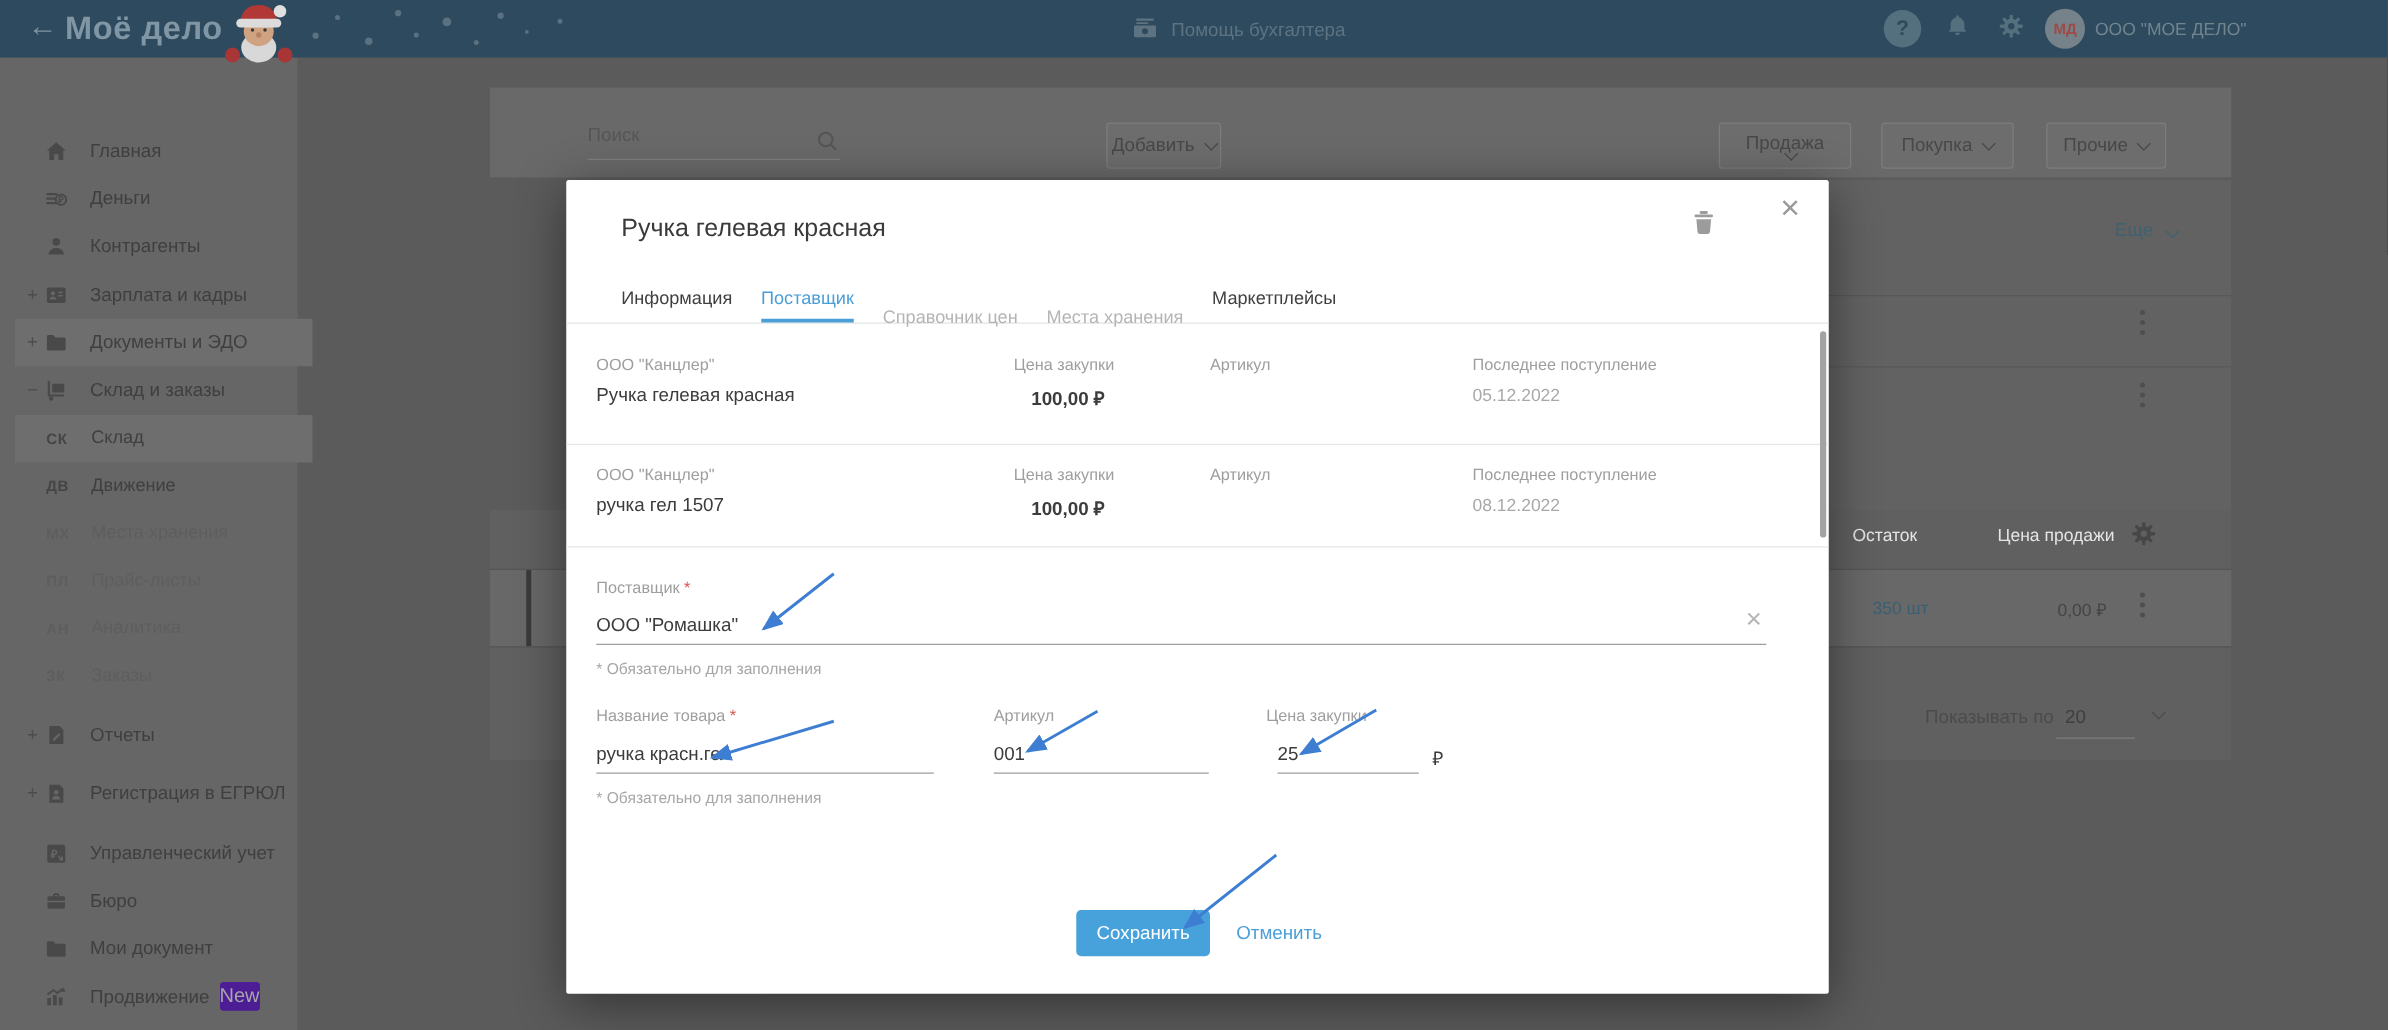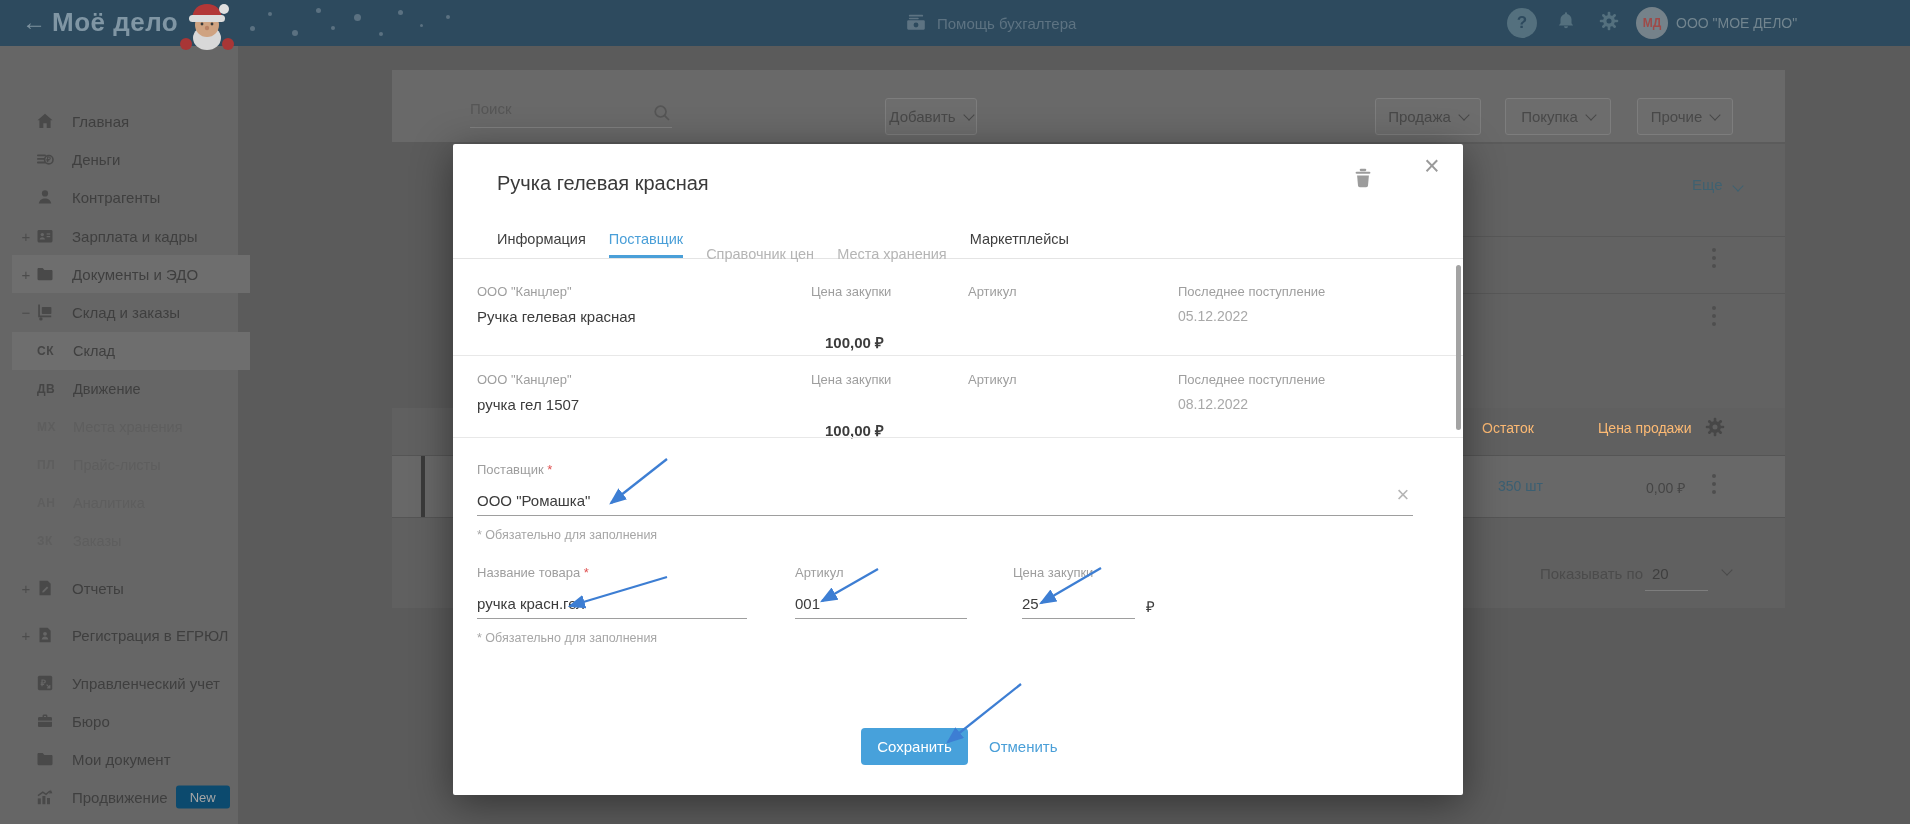--- a/index.html
+++ b/index.html
@@ -22,21 +22,21 @@
   
   .sidebar{position:absolute;left:0;top:46px;width:238px;bottom:0;background:#666666;z-index:10;}
   .sb-item{position:absolute;left:12px;width:238px;height:38px;cursor:pointer;}
   .sb-item.hl{background:#6e6e6e;}
   .sb-expand{position:absolute;left:8px;top:50%;transform:translateY(-50%);color:#4c4c4c;font-size:15px;width:12px;text-align:center;}
   .sb-icon{position:absolute;left:23px;top:50%;transform:translateY(-50%);width:20px;height:20px;}
   .sb-label{position:absolute;left:60px;top:50%;transform:translateY(-50%);color:#3f3f3f;font-size:15px;width:168px;line-height:19px;}
   .sb-abbr{position:absolute;left:25px;top:50%;transform:translateY(-50%);font-size:12px;font-weight:bold;color:#454545;letter-spacing:.5px;}
   .sb-sub .sb-label{left:61px;font-size:14.5px;}
   .sb-dis .sb-abbr,.sb-dis .sb-label{color:#5e5e5e;}
-  .badge-new{display:inline-block;margin-left:8px;background:#0c4a6e;color:#a6a6a6;font-size:13px;padding:2px 14px;border-radius:3px;vertical-align:1px;}
+  .badge-new{display:inline-block;margin-left:8px;background:#4c1d95;color:#a6a6a6;font-size:16px;padding:2px 0;border-radius:3px;vertical-align:1px;}
 
   
   .panel{position:absolute;background:#696969;}
   .ghost-btn{position:absolute;height:37px;border:1px solid #7d7d7d;border-radius:3px;background:#6d6d6d;
              display:flex;align-items:center;justify-content:center;color:#484848;font-size:15px;cursor:pointer;box-sizing:border-box;}
   .chev{display:inline-block;width:7px;height:7px;border-right:1.8px solid currentColor;border-bottom:1.8px solid currentColor;
         transform:rotate(45deg);margin-left:9px;margin-top:-4px;}
   .search-input{position:absolute;left:470px;top:100px;width:180px;background:transparent;border:none;outline:none;
         border-bottom:0 solid transparent;font-size:15px;color:#3f3f3f;font-family:"Liberation Sans",sans-serif;padding:0 0 9px 0;}
   .search-input::placeholder{color:#565656;}
@@ -53,37 +53,37 @@
            font-size:27px;color:#9a9a9a;cursor:pointer;}
   .m-trash{position:absolute;left:898px;top:22px;width:24px;height:24px;cursor:pointer;}
   .tabbar{position:absolute;left:0;top:80px;width:1010px;height:34px;border-bottom:1px solid #e4e4e4;}
   .tabs{position:absolute;left:44px;top:0;display:flex;gap:23px;height:34px;}
   .tab{font-size:14.5px;color:#3f3f3f;line-height:30px;height:31px;cursor:pointer;white-space:nowrap;}
   .tab.active{color:#4a9fd8;border-bottom:3px solid #4a9fd8;}
   .tab.dis{color:#b5b5b5;margin-top:15px;}
   .srow{position:absolute;left:0;width:1010px;cursor:pointer;}
   .s-lab{position:absolute;font-size:13px;color:#9e9e9e;white-space:nowrap;}
   .s-val{position:absolute;font-size:15px;color:#3c3c3c;white-space:nowrap;}
-  .s-price{font-weight:bold;margin-top:24px;}
+  .s-price{font-weight:bold;}
   .m-div{position:absolute;left:0;width:1010px;height:1px;background:#e8e8e8;}
   .scrollthumb{position:absolute;left:1003px;top:121px;width:5px;height:165px;background:#a3a3a3;border-radius:3px;}
   .f-lab{position:absolute;font-size:13px;color:#9e9e9e;white-space:nowrap;}
   .req{color:#e05252;}
   .f-input{position:absolute;background:transparent;border:none;outline:none;border-bottom:1px solid #9e9e9e;
            font-size:15px;color:#3c3c3c;font-family:"Liberation Sans",sans-serif;padding:0 0 6px 0;}
   .f-hint{position:absolute;font-size:12.5px;color:#a6a6a6;}
   .f-clear{position:absolute;left:938px;top:340px;width:24px;height:24px;text-align:center;line-height:22px;
            font-size:22px;color:#b5b5b5;cursor:pointer;}
   .rub{position:absolute;font-size:15px;color:#3c3c3c;}
   .save-btn{position:absolute;left:408px;top:584px;width:107px;height:37px;background:#47a1db;border:none;border-radius:4px;
             color:#fff;font-size:15px;font-family:"Liberation Sans",sans-serif;cursor:pointer;}
   .cancel-btn{position:absolute;left:536px;top:593px;font-size:15px;color:#4a9fd8;cursor:pointer;line-height:20px;}
   .arrows{position:absolute;left:0;top:0;z-index:70;pointer-events:none;}
 
-  .dim-blue{color:#fdba74;}
+  .dim-blue{color:#e5e5e5;}
 </style>
 </head>
 <body>
 
 <div class="canvas">
 
   <div class="header">
     <div class="back-btn">←</div>
     <div class="logo">Моё дело</div>
 
@@ -329,21 +329,21 @@
     </svg>
   </div>
 
   <div class="ghost-btn" style="left:885px;top:98px;width:92px;">
     <span>Добавить</span>
     <span class="chev"></span>
   </div>
 
   <div class="abs" style="left:1218px;top:107px;color:#4f4f4f;font-size:15px;margin-top:44px;">Создать документ</div>
 
-  <div class="ghost-btn" style="left:1375px;top:98px;width:106px;">
+  <div class="ghost-btn" style="left:1375px;top:98px;width:106px;flex-direction:column;">
     <span>Продажа</span>
     <span class="chev"></span>
   </div>
   <div class="ghost-btn" style="left:1505px;top:98px;width:106px;">
     <span>Покупка</span>
     <span class="chev"></span>
   </div>
   <div class="ghost-btn" style="left:1637px;top:98px;width:96px;">
     <span>Прочие</span>
     <span class="chev"></span>

